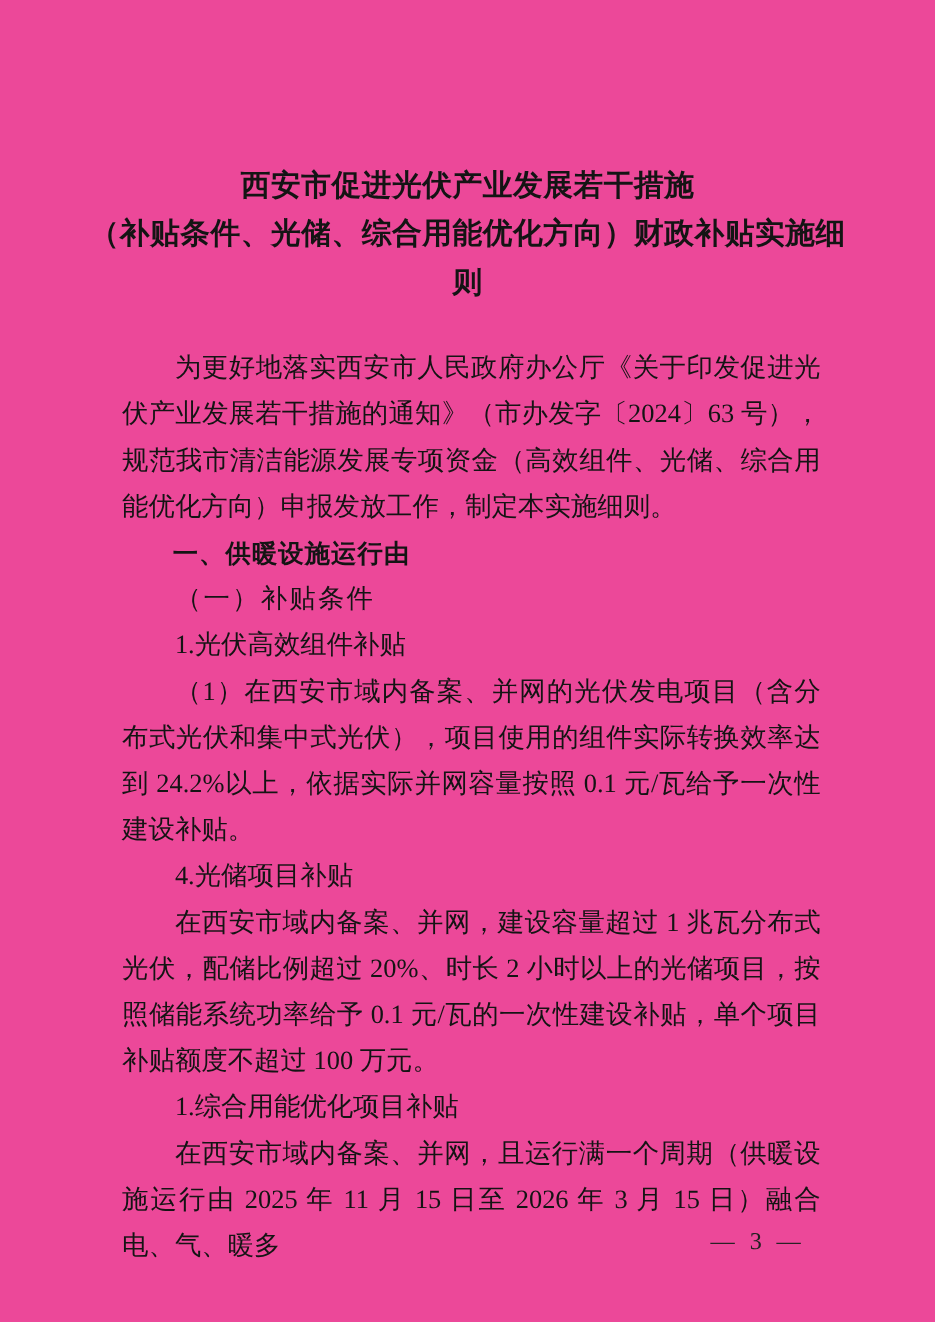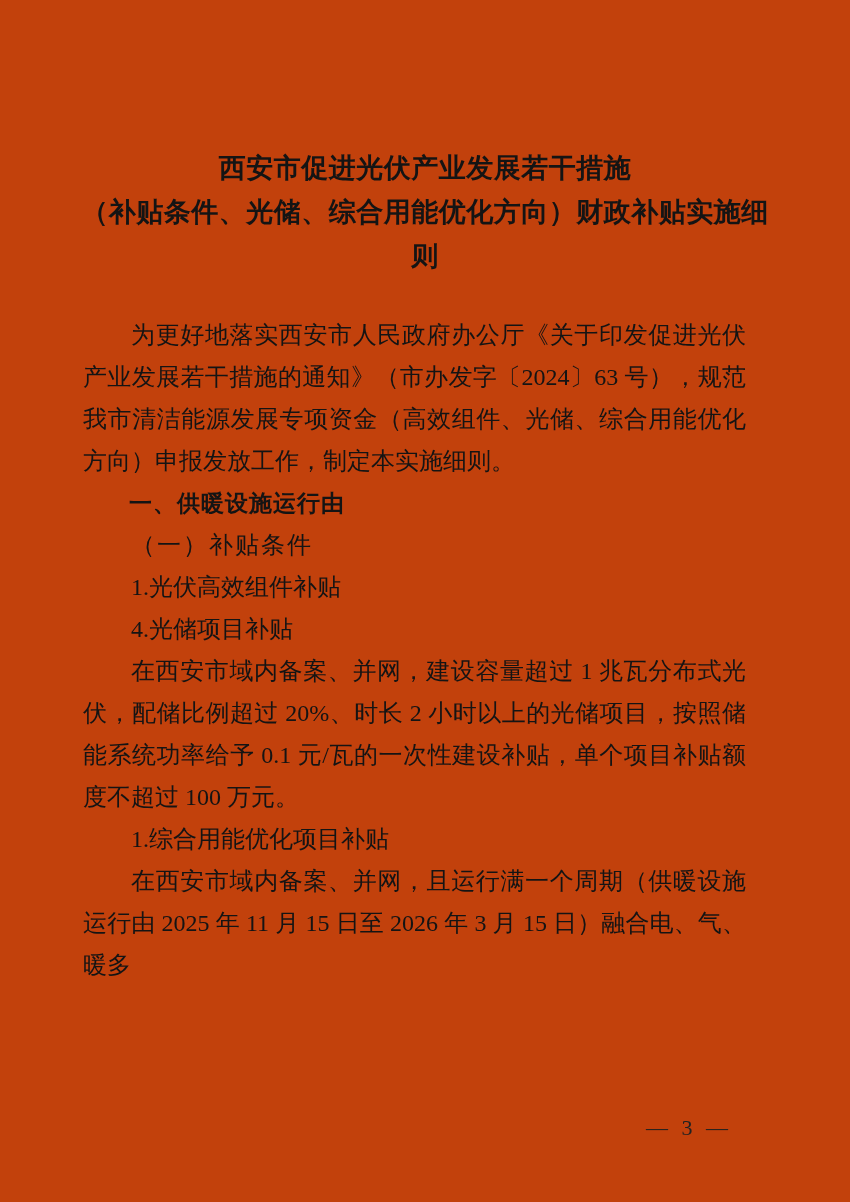--- a/index.html
+++ b/index.html
@@ -4,38 +4,38 @@
 <style>
   html, body {
     margin: 0;
     padding: 0;
     background: #ffffff;
   }
   .page {
     position: relative;
     width: 850px;
     height: 1202px;
-    background: #c2410c;
+    background: #ec4899;
     font-family: "Liberation Serif", "DejaVu Serif", serif;
     color: #141414;
     overflow: hidden;
   }
   .doc-title {
     margin: 0 auto;
     padding-top: 146px;
     width: 700px;
     text-align: center;
     font-weight: bold;
     font-size: 27px;
     line-height: 44px;
     letter-spacing: 0.5px;
   }
   .doc-body {
     margin-top: 36px;
-    padding-left: 83px;
+    padding-left: 111px;
     padding-right: 104px;
     font-size: 24px;
     line-height: 42px;
     text-align: justify;
   }
   .doc-body p {
     margin: 0;
     text-indent: 2em;
   }
   p.para-body {
@@ -74,20 +74,21 @@
     <div>西安市促进光伏产业发展若干措施</div>
     <div>（补贴条件、光储、综合用能优化方向）财政补贴实施细</div>
     <div>则</div>
   </div>
 
   <div class="doc-body">
     <p class="para-body">为更好地落实西安市人民政府办公厅《关于印发促进光伏产业发展若干措施的通知》（市办发字〔2024〕63 号），规范我市清洁能源发展专项资金（高效组件、光储、综合用能优化方向）申报发放工作，制定本实施细则。</p>
     <p class="para-heading-bold">一、供暖设施运行由</p>
     <p class="para-heading-kai">（一）补贴条件</p>
     <p class="para-subheading">1.光伏高效组件补贴</p>
+    <p class="para-body">（1）在西安市域内备案、并网的光伏发电项目（含分布式光伏和集中式光伏），项目使用的组件实际转换效率达到 24.2%以上，依据实际并网容量按照 0.1 元/瓦给予一次性建设补贴。</p>
     <p class="para-subheading">4.光储项目补贴</p>
     <p class="para-body">在西安市域内备案、并网，建设容量超过 1 兆瓦分布式光伏，配储比例超过 20%、时长 2 小时以上的光储项目，按照储能系统功率给予 0.1 元/瓦的一次性建设补贴，单个项目补贴额度不超过 100 万元。</p>
     <p class="para-subheading">1.综合用能优化项目补贴</p>
     <p class="para-body">在西安市域内备案、并网，且运行满一个周期（供暖设施运行由 2025 年 11 月 15 日至 2026 年 3 月 15 日）融合电、气、暖多</p>
   </div>
 
   <div class="page-footer">— 3 —</div>
 
 </div>
 

